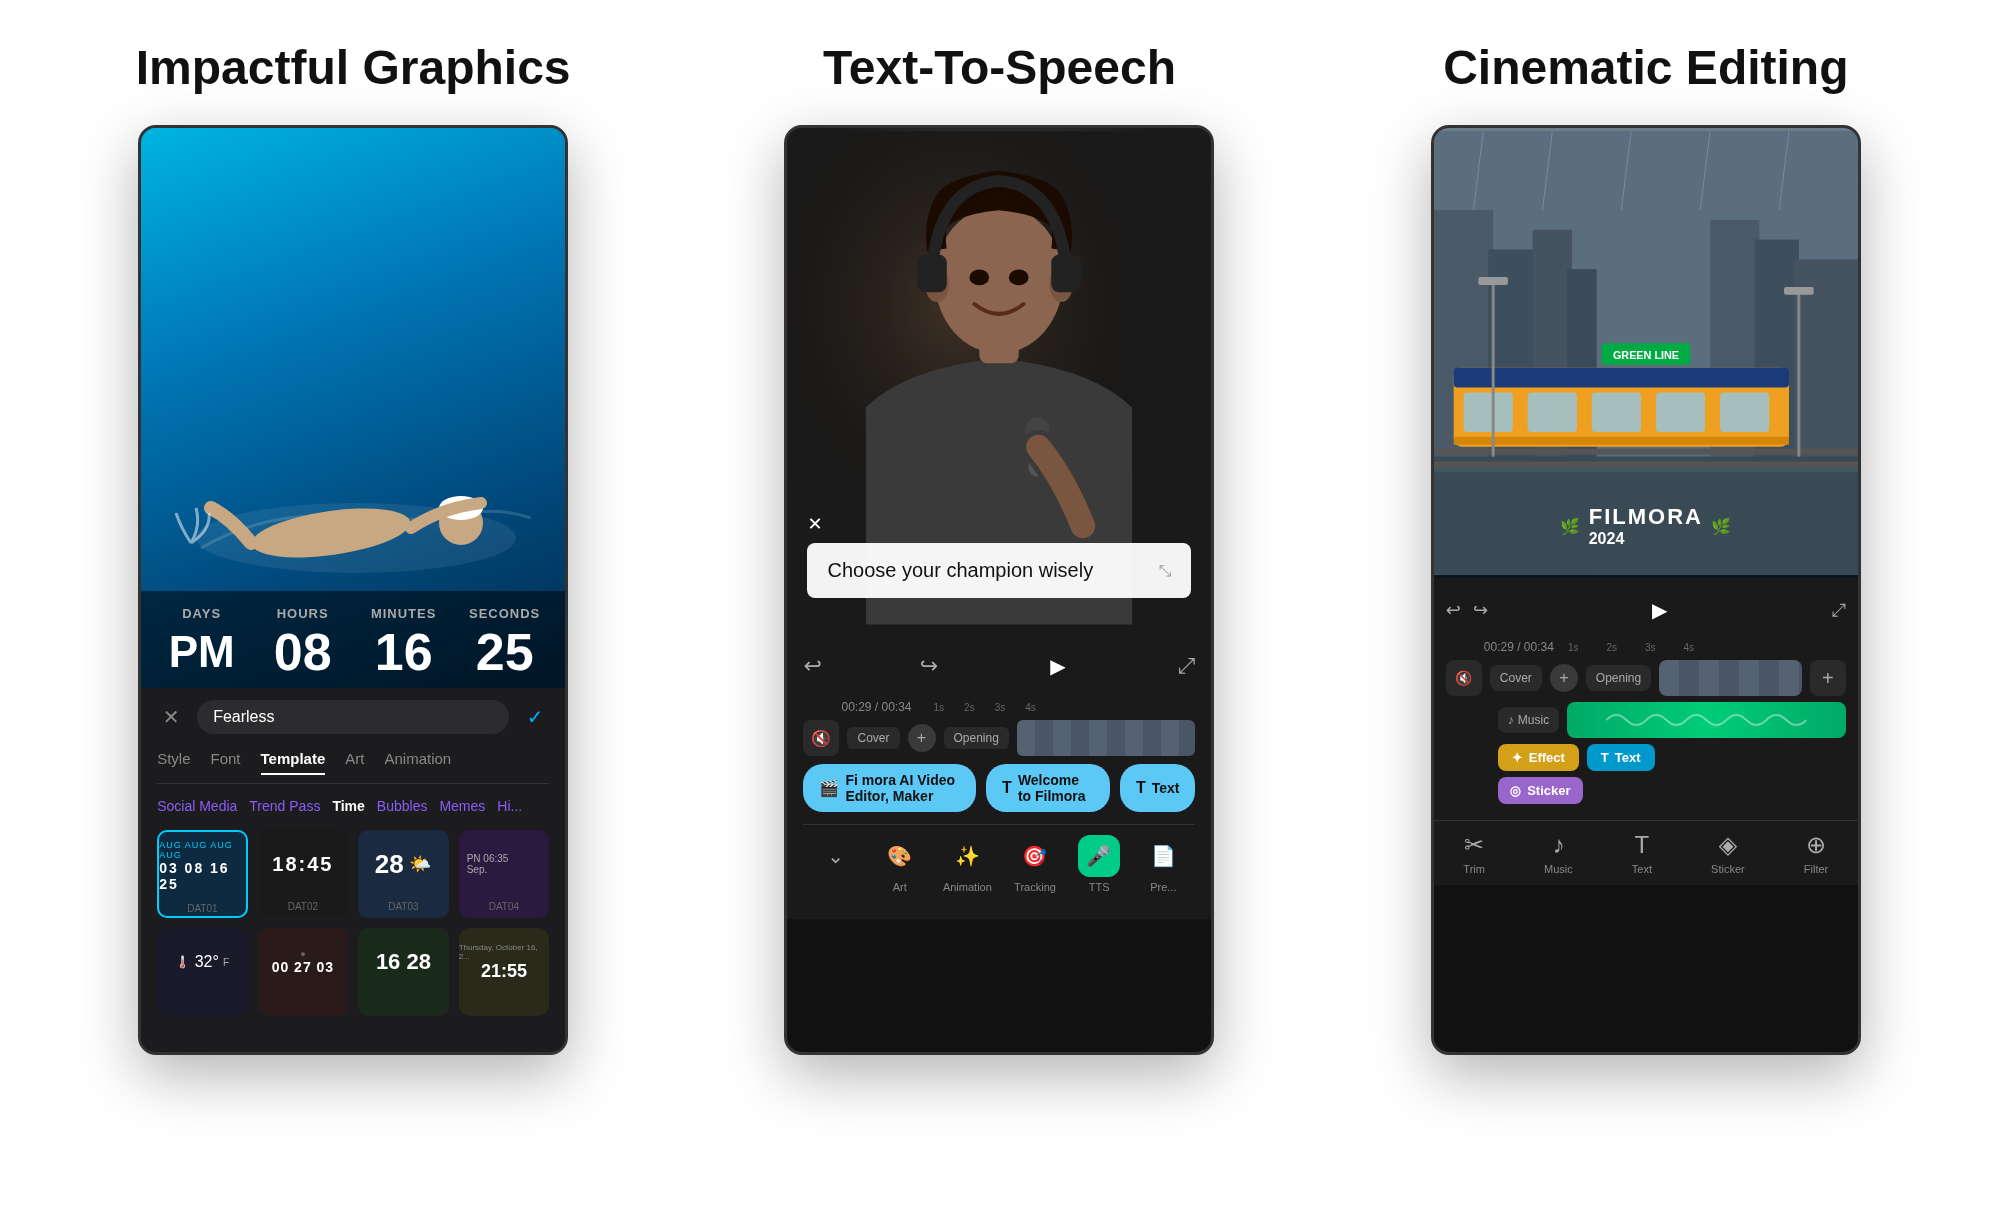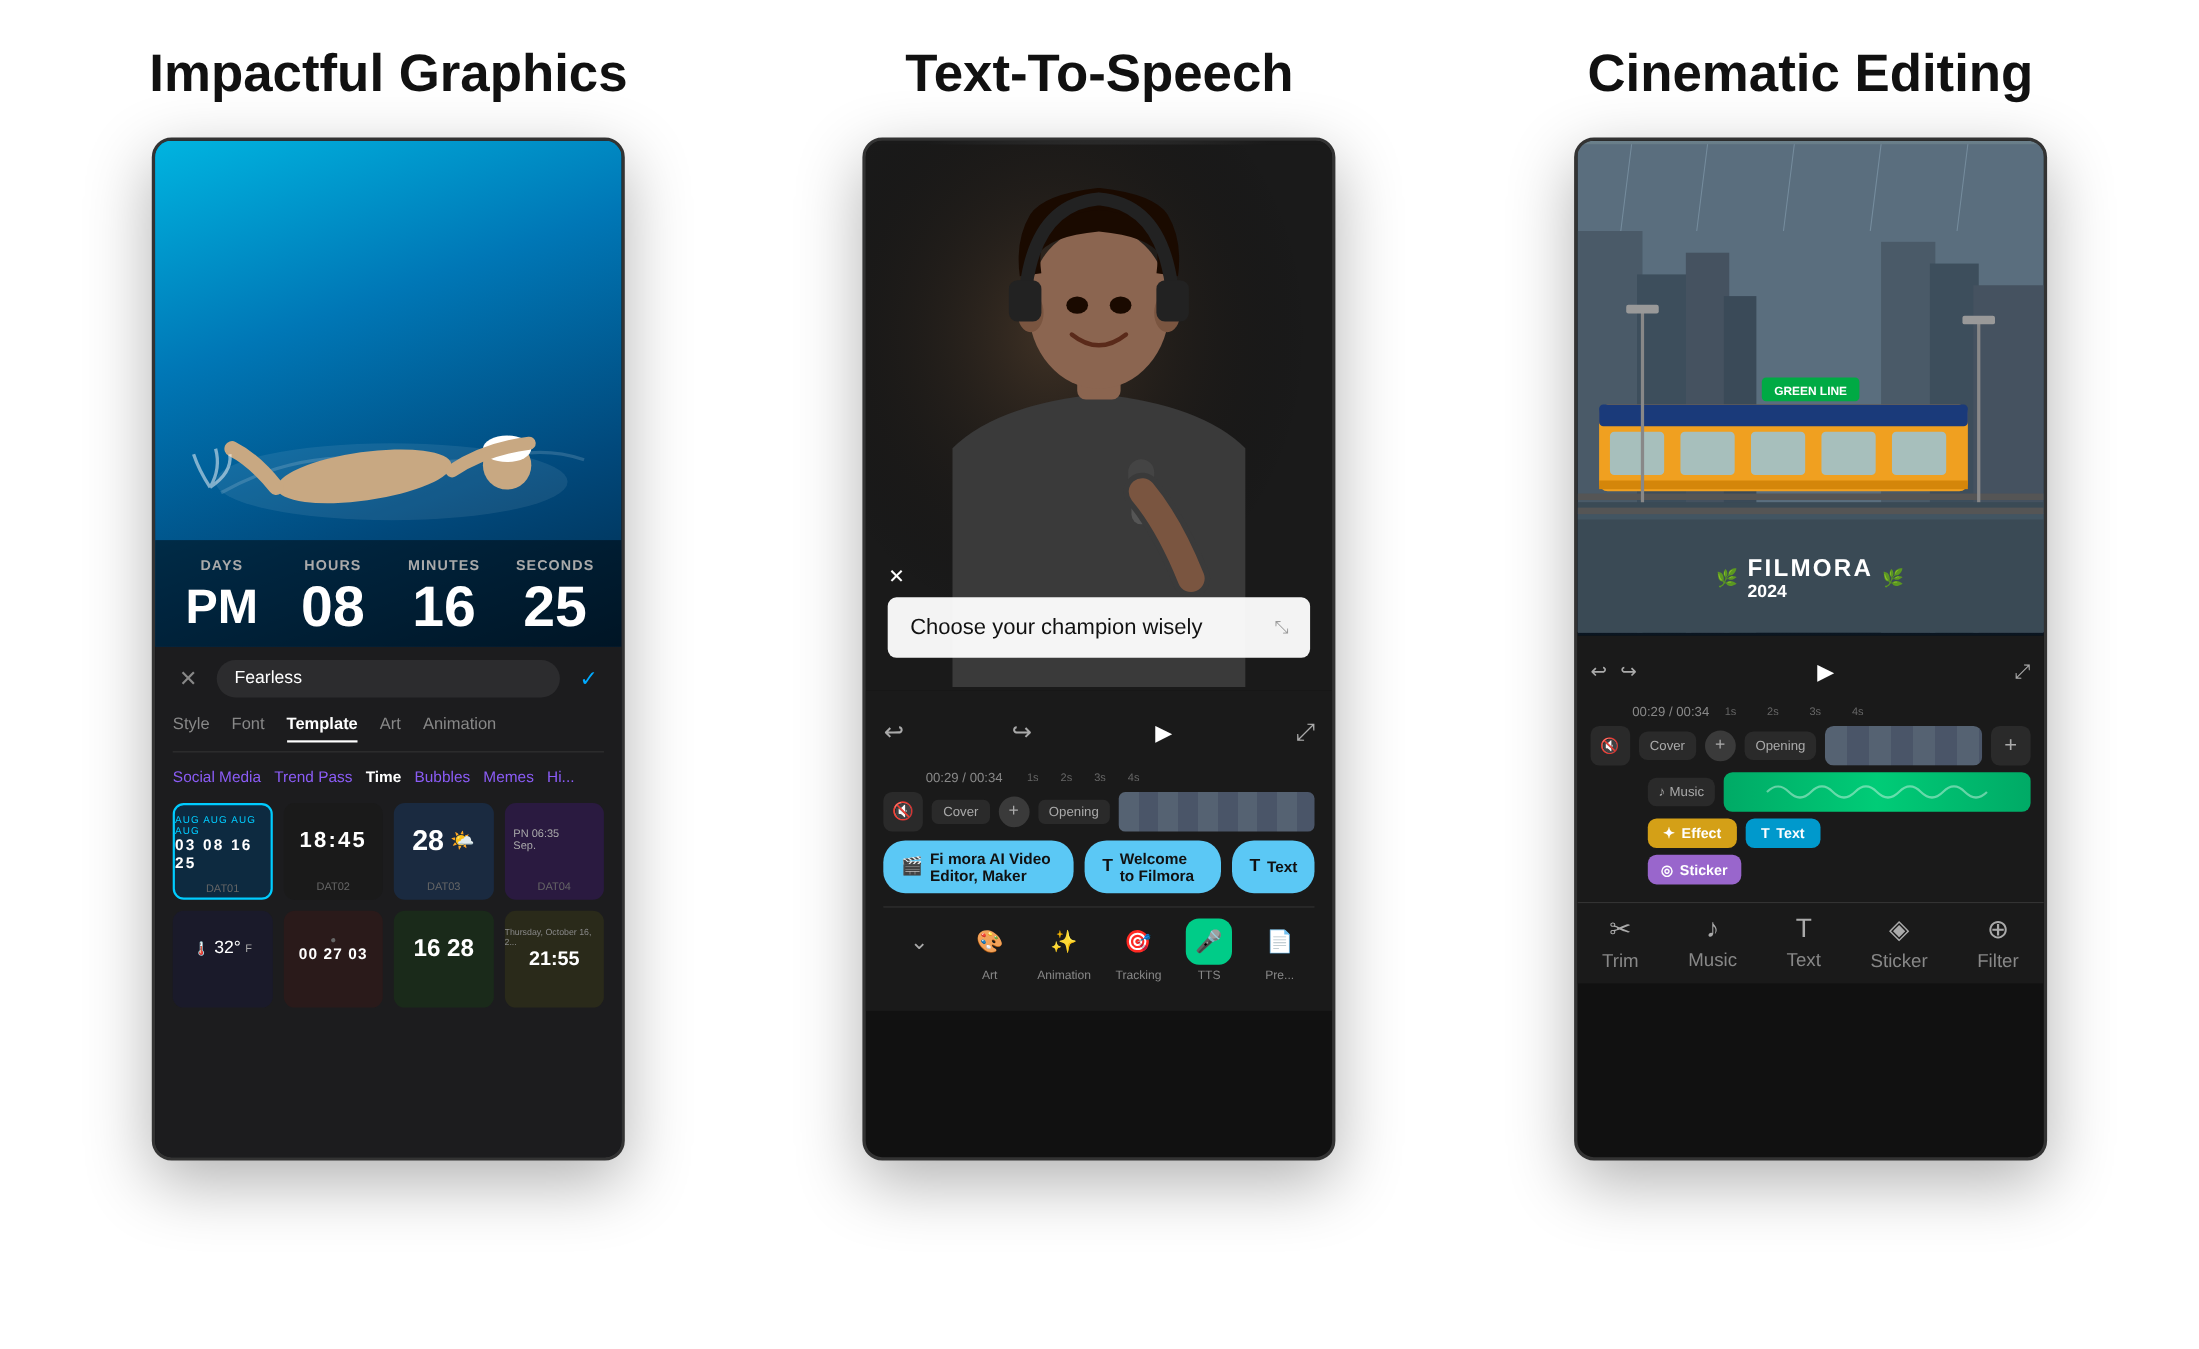--- a/index.html
+++ b/index.html
@@ -48,21 +48,21 @@
       box-shadow: 0 20px 60px rgba(0,0,0,0.3);
     }
 
     
     .phone-1 {
       background: #0d1117;
     }
 
     .phone-1-hero {
       width: 100%;
-      height: 460px;
+      height: 560px;
       background: linear-gradient(180deg, #0095c8 0%, #006a99 30%, #1a3a5c 70%, #0d1a2e 100%);
       position: relative;
       overflow: hidden;
     }
 
     .timer-overlay {
       position: absolute;
       bottom: 0;
       width: 100%;
       background: rgba(0,0,0,0.5);
@@ -554,21 +554,21 @@
       align-items: center;
       gap: 4px;
     }
 
     .tb3-icon {
       font-size: 24px;
       color: #aaa;
     }
 
     .tb3-label {
-      font-size: 17px;
+      font-size: 11px;
       color: #888;
     }
 
     
     .hero-img-swimmer {
       position: absolute;
       inset: 0;
       background: linear-gradient(160deg, #00b4e0 0%, #0077b6 35%, #01497c 70%, #012a4a 100%);
     }
     .swimmer-person {

